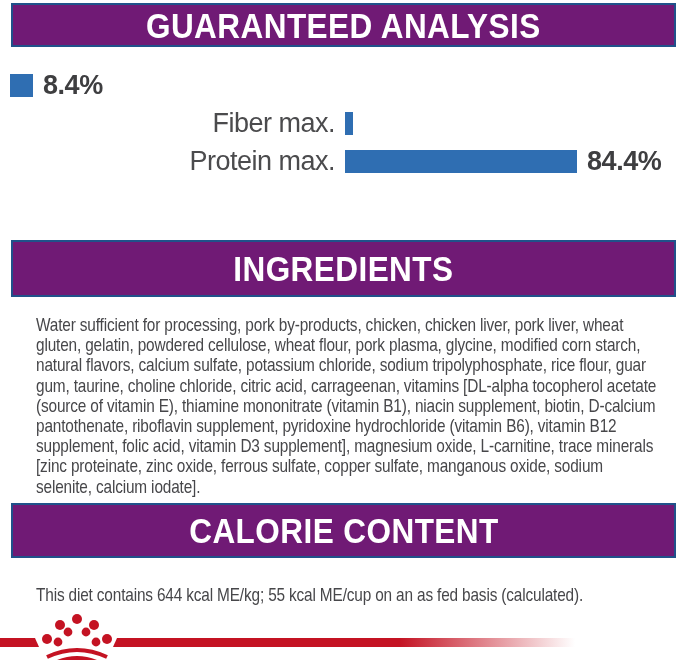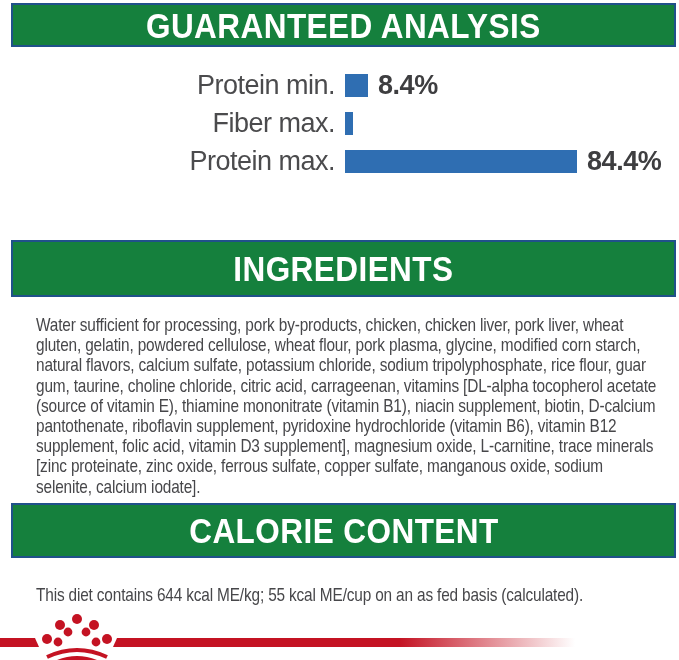--- a/index.html
+++ b/index.html
@@ -3,21 +3,21 @@
 <meta charset="utf-8">
 <style>
   html,body { margin:0; padding:0; }
   body {
     width:679px; height:660px; position:relative; overflow:hidden;
     background:#ffffff;
     font-family:"Liberation Sans", sans-serif;
   }
   .banner {
     position:absolute; left:11px; width:665px; box-sizing:border-box;
-    background:#15803d; border:2px solid #20518a;
+    background:#701a75; border:2px solid #20518a;
     display:flex; align-items:center; justify-content:center;
   }
   #ga-banner  { top:3px;   height:44px; }
   #ing-banner { top:240px; height:57px; }
   #cal-banner { top:503px; height:55px; }
   .banner-title {
     color:#ffffff; font-weight:bold; font-size:35px; line-height:1;
     letter-spacing:0.5px; white-space:nowrap;
     transform:scaleX(0.9);
   }
@@ -56,21 +56,20 @@
 </style>
 </head>
 <body>
 
 <div class="banner" id="ga-banner">
   <span class="banner-title">GUARANTEED ANALYSIS</span>
 </div>
 
 <div id="ga-chart">
     <div class="ga-row">
-      <span class="ga-label">Protein min.</span>
       <span class="ga-bar" style="width: 23.1px; background: rgb(47, 110, 178);"></span>
       <span class="ga-value">8.4%</span>
     </div>
     <div class="ga-row">
       <span class="ga-label">Fiber max.</span>
       <span class="ga-bar" style="width: 8.25px; background: rgb(47, 110, 178);"></span>
     </div>
     <div class="ga-row">
       <span class="ga-label">Protein max.</span>
       <span class="ga-bar" style="width: 232.1px; background: rgb(47, 110, 178);"></span>

